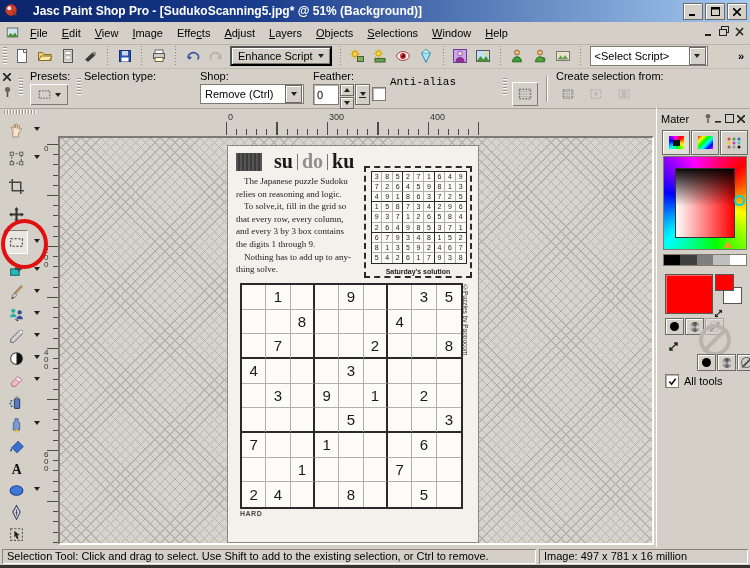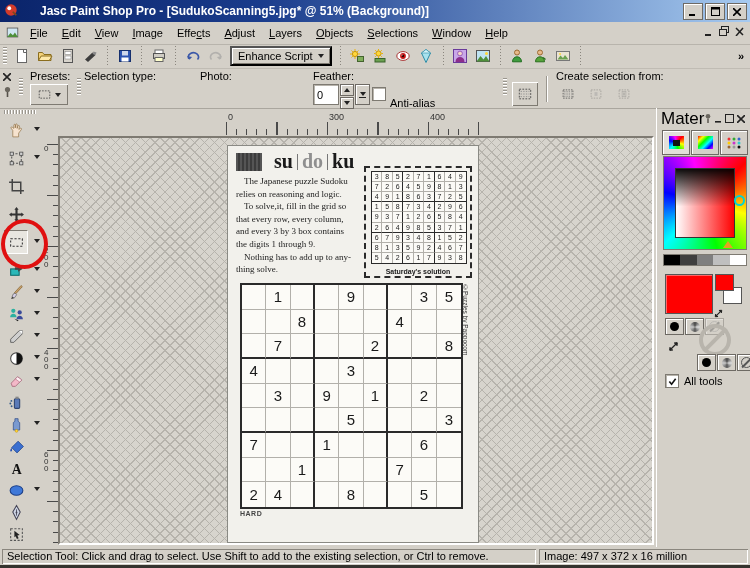--- a/index.html
+++ b/index.html
@@ -5,21 +5,21 @@
   html,body{margin:0;padding:0;background:#777;}
   .win{position:relative;width:750px;height:568px;background:#d4d0c8;overflow:hidden;
        font-family:"Liberation Sans",sans-serif;font-size:11px;color:#000;}
   .abs{position:absolute;}
   
   .raised{background:#d4d0c8;box-shadow:inset 1px 1px 0 #ffffff, inset -1px -1px 0 #7e7a72;}
   .raised2{background:#d4d0c8;border:1px solid #6e6a64;box-shadow:inset 1px 1px 0 #ffffff;}
   .whitebox{background:#fff;border:1px solid #7e7a72;box-shadow:inset 1px 1px 0 #b8b4ac;}
   
   .titlebar{left:0;top:0;width:750px;height:22px;background:linear-gradient(to right,#0a246a,#1a3c8c 35%,#a6caf0);display:flex;align-items:center;padding-left:4px;box-sizing:border-box;}
-  .titlebar .ttl{color:#fff;font-weight:bold;font-size:12px;margin-left:22px;white-space:nowrap;}
+  .titlebar .ttl{color:#fff;font-weight:bold;font-size:12px;margin-left:15px;white-space:nowrap;}
   .winbtns{position:absolute;right:3px;top:3px;display:flex;gap:2px;}
   .wbtn{width:18px;height:15px;display:flex;align-items:center;justify-content:center;font-size:10px;font-weight:bold;color:#000;}
   
   .menubar{left:0;top:22px;width:750px;height:22px;display:flex;align-items:center;border-bottom:1px solid #b8b4ac;text-align:center;}
   .menu-item{padding:3px 7px;cursor:default;}
   .mdi-btns{position:absolute;right:6px;top:26px;display:flex;gap:6px;align-items:center;}
   
   .toolbar1{left:0;top:44px;width:750px;height:24px;display:flex;align-items:center;border-bottom:1px solid #c0bcb4;}
   .tb-btn{width:23px;height:22px;display:flex;align-items:center;justify-content:center;background:transparent;border:none;padding:0;}
   .tb-btn svg{width:16px;height:16px;}
@@ -74,21 +74,21 @@
   .puz-grid{position:absolute;left:12px;top:137px;width:219px;height:222px;display:grid;grid-template-columns:repeat(9,1fr);grid-template-rows:repeat(9,1fr);border:2px solid #2a2a2a;background:#fcfbf7;box-sizing:content-box;}
   .puz-grid .cell{display:flex;align-items:center;justify-content:center;font-size:15px;color:#1a1a1a;}
   .bR{border-right:1px solid #b2b0aa;} .bB{border-bottom:1px solid #b2b0aa;}
   .bR3{border-right:2px solid #2a2a2a;} .bB3{border-bottom:2px solid #2a2a2a;}
   .sol-grid .bR3{border-right-width:1.5px;} .sol-grid .bB3{border-bottom-width:1.5px;}
   .difficulty{position:absolute;left:12px;top:364px;font-size:7px;font-weight:bold;color:#444;letter-spacing:.5px;}
   .credit{position:absolute;left:234px;top:138px;writing-mode:vertical-rl;font-size:6.5px;color:#333;}
   
   .materials{left:656px;top:108px;width:94px;height:439px;border-left:1px solid #fff;box-sizing:border-box;}
   .mat-header{position:absolute;left:4px;top:4px;width:88px;height:14px;display:flex;align-items:center;}
-  .mat-title{font-size:17px;}
+  .mat-title{font-size:11px;}
   .mat-hicons{margin-left:auto;display:flex;gap:3px;align-items:center;padding-right:4px;}
   .mat-tab{position:absolute;top:22px;width:26px;height:23px;display:flex;align-items:center;justify-content:center;}
   .picker{position:absolute;left:6px;top:48px;width:84px;height:94px;border:1px solid #7e7a72;box-sizing:border-box;
     background:conic-gradient(from 45deg,#f00,#ff0,#0f0,#0ff,#00f,#f0f,#f00);}
   .picker-inner{position:absolute;left:11px;top:11px;right:11px;bottom:11px;border:1px solid #333;
     background:linear-gradient(to bottom,rgba(0,0,0,.95),rgba(0,0,0,0) 55%),linear-gradient(to right,#fff,#f00);}
   .hue-marker{position:absolute;right:1px;top:38px;width:7px;height:7px;border:2px solid #00d5d5;border-radius:50%;background:transparent;}
   .bright-marker{position:absolute;right:13px;bottom:1px;width:0;height:0;border-left:5px solid transparent;border-right:5px solid transparent;border-bottom:7px solid #e8a020;}
   .grayscale{position:absolute;left:6px;top:146px;width:84px;height:12px;display:flex;border:1px solid #7e7a72;box-sizing:border-box;}
   .grayscale div{flex:1;}
@@ -298,20 +298,26 @@
         </button>
         <button class="tb-btn">
           <svg viewBox="0 0 16 16">
             <rect x="1.5" y="3.5" width="13" height="9" fill="#e9e3d2" stroke="#777"></rect>
             <path d="M2.5 11.5l3-4 2.5 2.5 2-3 3.5 4.5z" fill="#6aa050"></path>
             <circle cx="5" cy="6" r="1" fill="#ffd73a"></circle>
           </svg>
         </button>
         <span class="tb-sep"></span>
       </span>
+    <span class="combo" style="width:118px;margin-left:4px;">
+      <span class="cv">&lt;Select Script&gt;</span>
+      <span class="combo-arrow raised2">
+          <span class="tri-down"></span>
+        </span>
+    </span>
     <span class="chevron">»</span>
   </div>
 
   <div class="abs toolbar2">
     <span class="abs" style="left:3px;top:3px;"><svg width="8" height="8" viewBox="0 0 8 8">
           <path d="M0 0l8 8M8 0l-8 8" stroke="#222" stroke-width="1.6"></path>
         </svg></span>
     <span class="abs" style="left:3px;top:18px;"><svg width="9" height="12" viewBox="0 0 9 12">
           <circle cx="4.5" cy="3.5" r="2.6" fill="#6a665e"></circle>
           <path d="M4.5 6v5" stroke="#55514a" stroke-width="1.6"></path>
@@ -319,39 +325,45 @@
     <span class="abs grip-v" style="left:16px;top:10px;"></span>
     <span class="abs lbl" style="left:30px;text-align:center;">Presets:</span>
     <button class="abs raised" style="left:30px;top:16px;width:38px;height:21px;display:flex;align-items:center;justify-content:center;gap:3px;border:none;">
       <svg width="15" height="13" viewBox="0 0 16 16">
           <rect x="1.5" y="3.5" width="13" height="9" fill="none" stroke="#444" stroke-dasharray="2 1.5"></rect>
         </svg>
         <span class="tri-down"></span>
     </button>
     <span class="abs grip-v" style="left:74px;top:10px;"></span>
     <span class="abs lbl" style="left:84px;">Selection type:</span>
-    <span class="abs lbl" style="left:200px;">Photo:</span>
+    <span class="abs lbl" style="left:200px;">Shop:</span>
+    <span class="abs combo" style="left:200px;top:16px;width:104px;">
+      <span class="cv">Remove (Ctrl)</span>
+      <span class="combo-arrow raised2">
+          <span class="tri-down"></span>
+        </span>
+    </span>
     <span class="abs lbl" style="left:313px;">Feather:</span>
     <span class="abs" style="left:313px;top:16px;display:flex;">
       <span class="whitebox" style="width:26px;height:21px;display:flex;align-items:center;padding-left:3px;box-sizing:border-box;">0</span>
       <span style="display:flex;flex-direction:column;gap:1px;margin-left:1px;">
         <span class="spin-btn raised2">
             <span class="tri-up"></span>
           </span>
         <span class="spin-btn raised2">
             <span class="tri-down"></span>
           </span>
       </span>
       <span class="raised2" style="width:13px;height:19px;margin-left:1px;display:flex;flex-direction:column;align-items:center;justify-content:center;gap:1px;">
           <span class="tri-down"></span>
           <span style="width:7px;height:1px;background:#222;"></span>
         </span>
     </span>
     <span class="abs cbx" style="left:372px;top:19px;"></span>
-    <span class="abs" style="left:390px;top:29px;">Anti-alias</span>
+    <span class="abs" style="left:390px;top:8px;font-family:Liberation Mono, monospace;">Anti-alias</span>
     <span class="abs grip-v" style="left:500px;top:10px;"></span>
     <button class="abs raised icon-btn" style="left:512px;top:14px;width:26px;height:24px;border:none;">
       <svg width="16" height="16" viewBox="0 0 16 16">
           <rect x="1.5" y="2.5" width="13" height="11" fill="none" stroke="#444" stroke-dasharray="2 1.5"></rect>
           <path d="M3 5h10M3 8h10M3 11h10" stroke="#8a8a8a" stroke-width="1" stroke-dasharray="1.5 1.5"></path>
         </svg>
     </button>
     <span class="abs" style="left:546px;top:8px;width:1px;height:26px;background:#9a968e;box-shadow:1px 0 0 #fff;"></span>
     <span class="abs lbl" style="left:556px;">Create selection from:</span>
     <button class="abs icon-btn" style="left:556px;top:16px;width:24px;height:20px;background:none;border:none;">
@@ -847,17 +859,17 @@
           <svg width="9" height="9" viewBox="0 0 10 10">
             <path d="M1.5 5l2.5 3 4.5-6" stroke="#111" stroke-width="1.8" fill="none"></path>
           </svg>
         </span>
       <span>All tools</span>
     </div>
   </div>
 
   <div class="abs statusbar">
     <span class="sb-panel" style="width:524px;">Selection Tool: Click and drag to select. Use Shift to add to the existing selection, or Ctrl to remove.</span>
-    <span class="sb-panel" style="flex:1;">Image:  497 x 372 x 16 million</span>
+    <span class="sb-panel" style="flex:1;">Image:  497 x 781 x 16 million</span>
   </div>
   <div class="abs bottomedge"></div>
 
 </div>
 
 </body></html>

